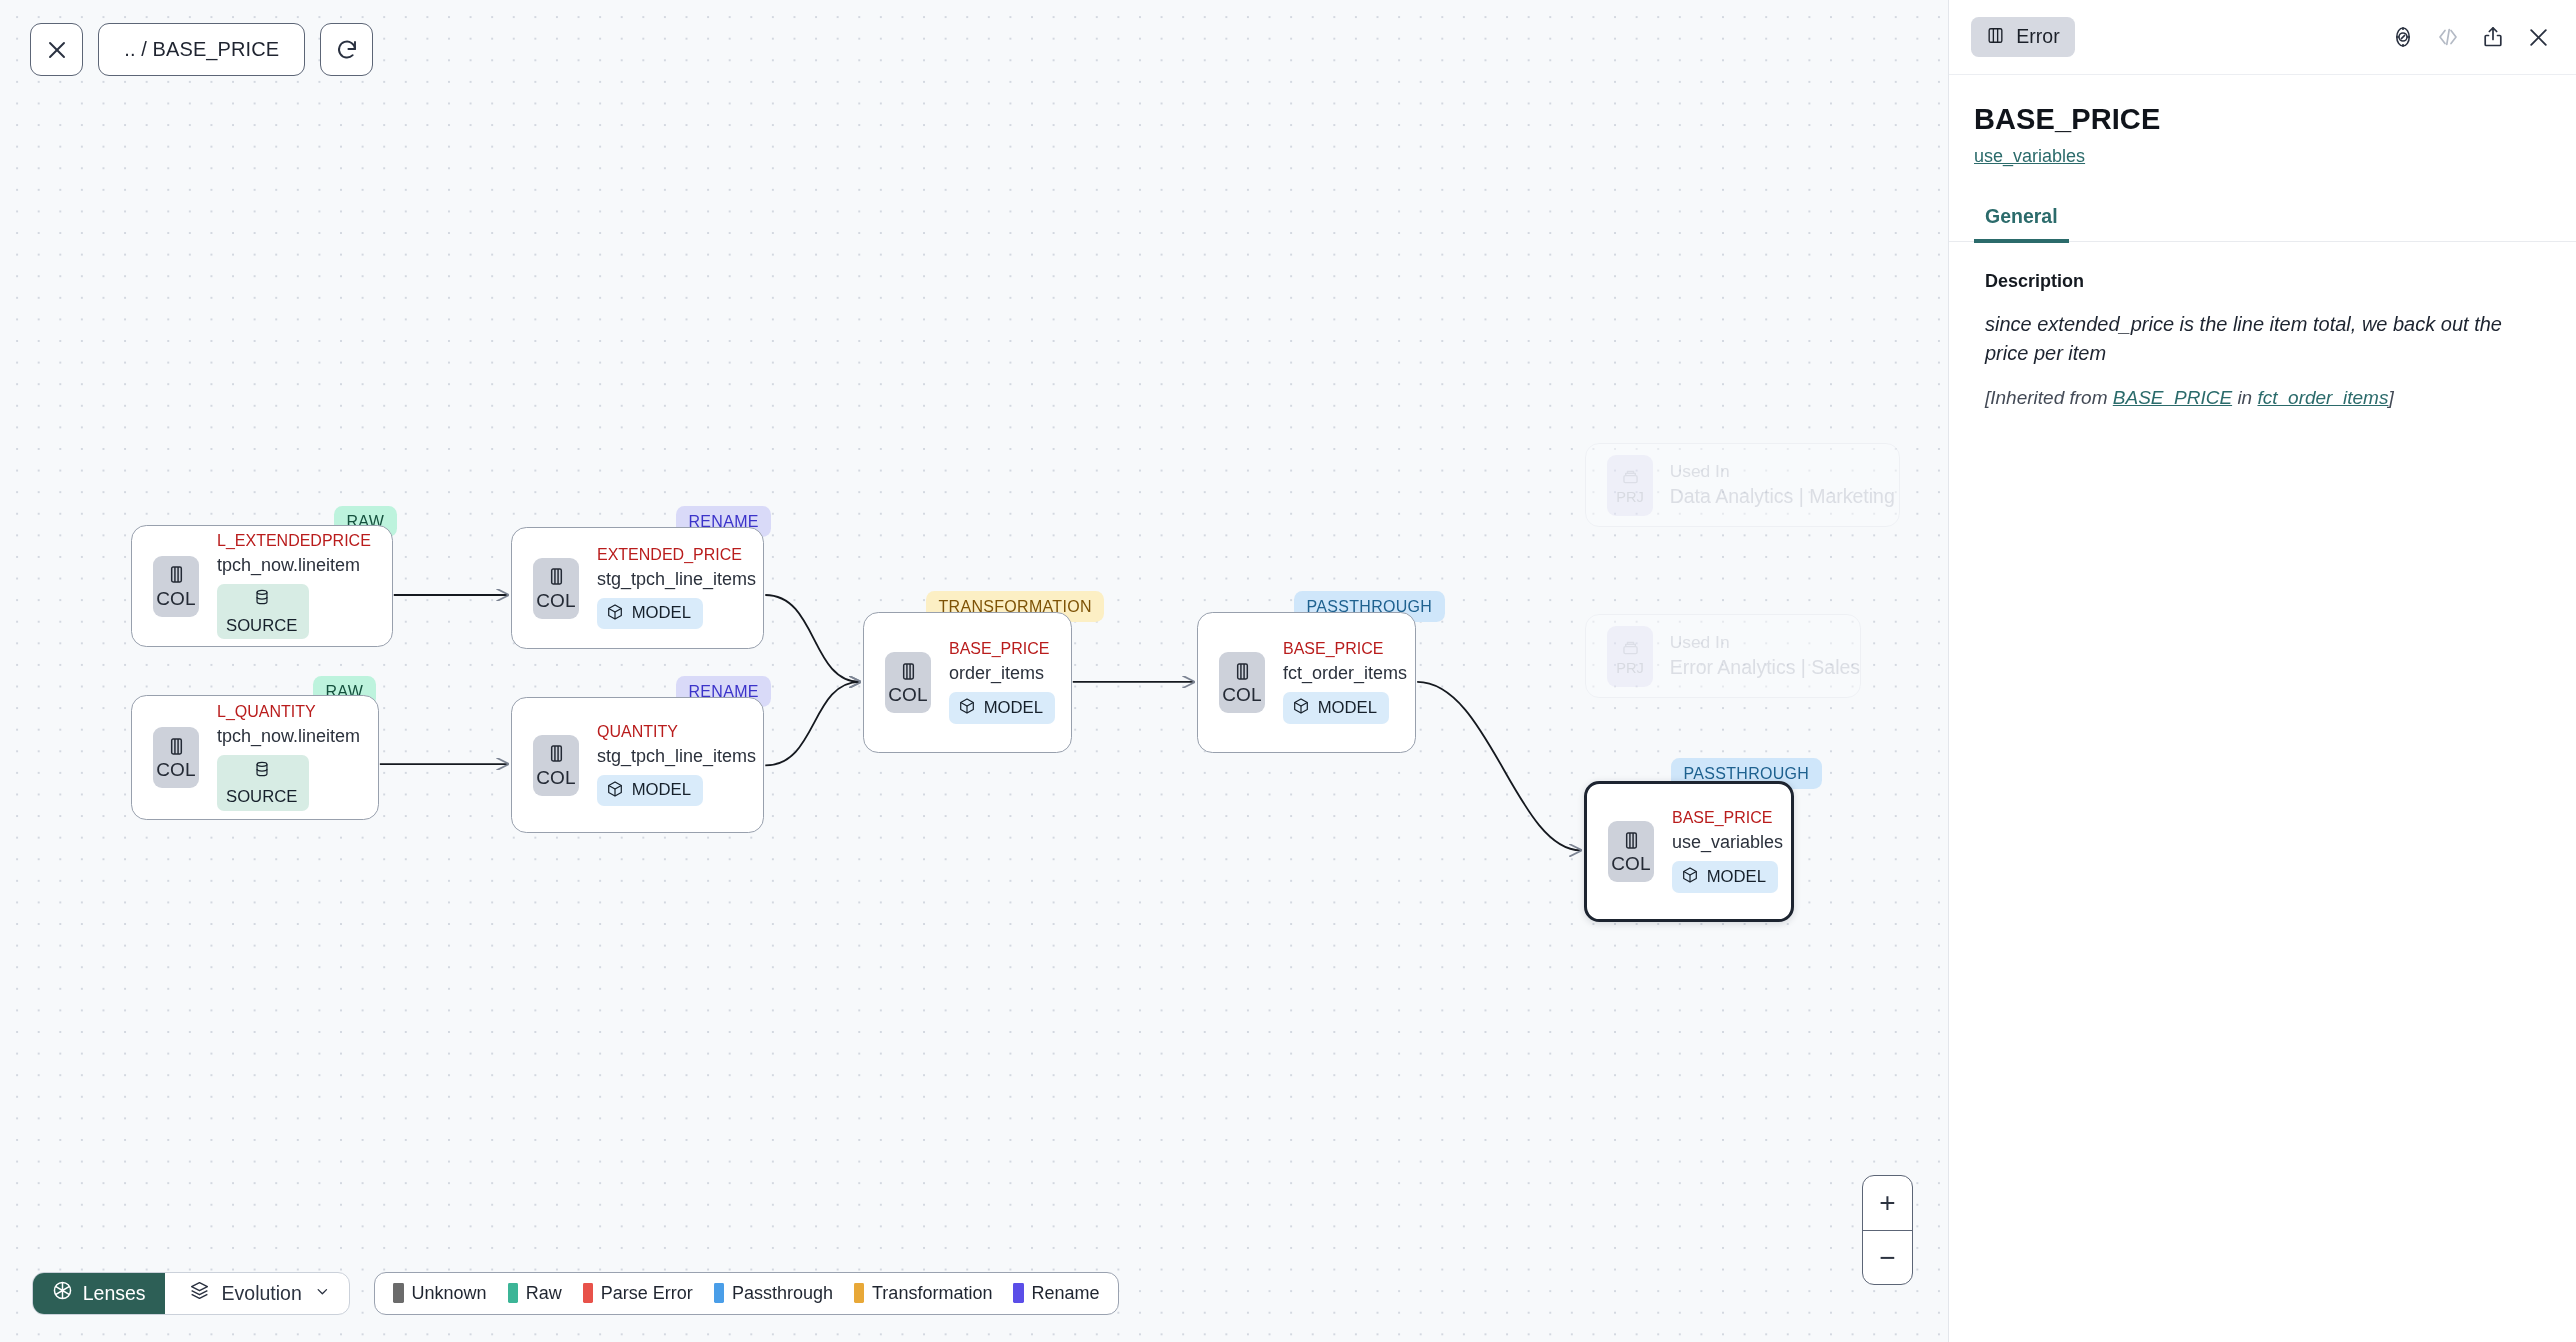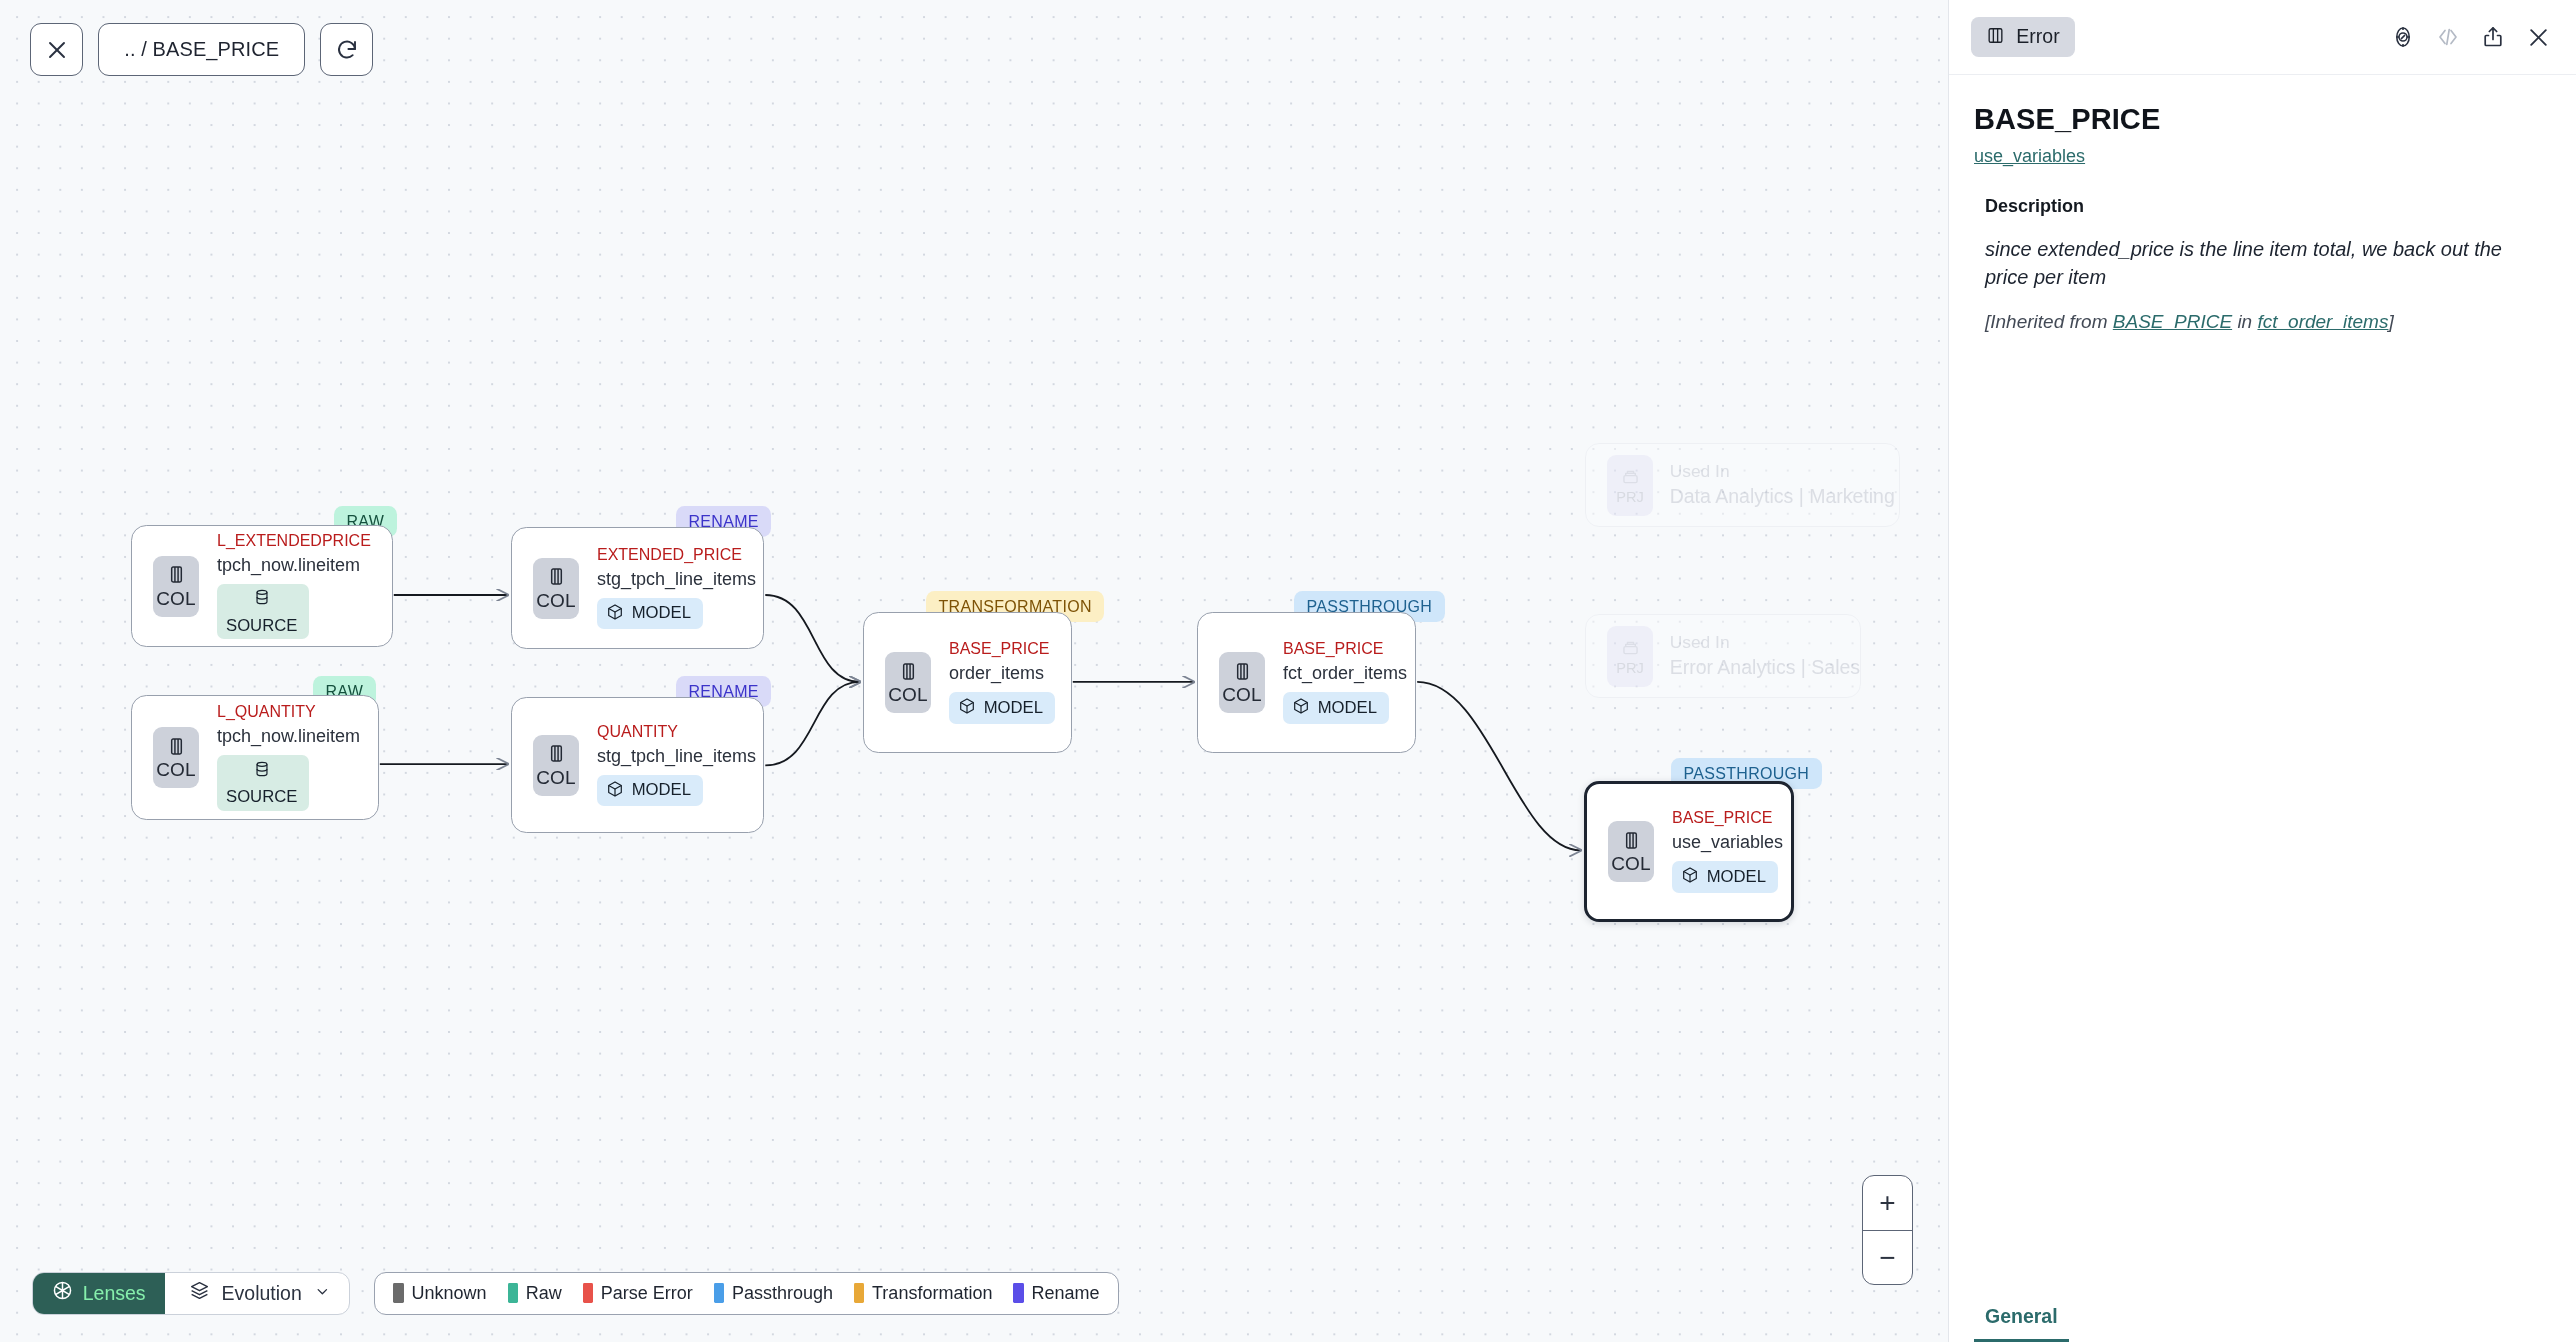--- a/index.html
+++ b/index.html
@@ -121,21 +121,21 @@
   #zoom-out { border-top: 1.5px solid #5c6576; }
 
   
   #bottom-bar { position: absolute; left: 32px; bottom: 28.5px; display: flex; align-items: center; gap: 24px; z-index: 40; }
   .pill-group {
     display: flex; align-items: stretch;
     border: 1.4px solid #cbd1da;
     border-radius: 12px; overflow: hidden;
     background: #ffffff; height: 43px;
   }
-  .lenses-btn { background: #2d5f56; color: #86efac; display: flex; align-items: center; gap: 9.7px; padding: 0 19px; cursor: pointer; font-size: 19.5px; }
+  .lenses-btn { background: #2d5f56; color: #ffffff; display: flex; align-items: center; gap: 9.7px; padding: 0 19px; cursor: pointer; font-size: 19.5px; }
   .evolution-btn { display: flex; align-items: center; gap: 12px; padding: 0 19px 0 24px; cursor: pointer; color: #2c3340; font-size: 19.5px; }
   .legend {
     display: flex; align-items: center; gap: 21px;
     border: 1.4px solid #9aa2b0; border-radius: 12px;
     background: #ffffff; height: 43px; padding: 0 18px;
   }
   .legend-item { display: flex; align-items: center; gap: 7.7px; font-size: 18px; color: #1f2530; white-space: nowrap; }
   .legend-swatch { width: 10.4px; height: 19.5px; border-radius: 1.4px; flex: 0 0 auto; }
 
   
@@ -545,28 +545,28 @@
           </svg>
         </span>
       </div>
     </div>
 
     <div id="panel-title-wrap">
       <div id="panel-title">BASE_PRICE</div>
       <div id="panel-sub">use_variables</div>
     </div>
 
+    <div id="tabs">
+      <div class="tab active">
+        <span>General</span>
+      </div>
+    </div>
+
     <div id="panel-body">
       <div class="section-label">Description</div>
       <div class="desc-text">since extended_price is the line item total, we back out the price per item</div>
       <div class="desc-inherit">
         <span>[Inherited from </span><a>BASE_PRICE</a><span> in </span><a>fct_order_items</a><span>]</span>
       </div>
     </div>
-
-    <div id="tabs">
-      <div class="tab active">
-        <span>General</span>
-      </div>
-    </div>
   </div>
 </div>
 
 
 </body></html>

